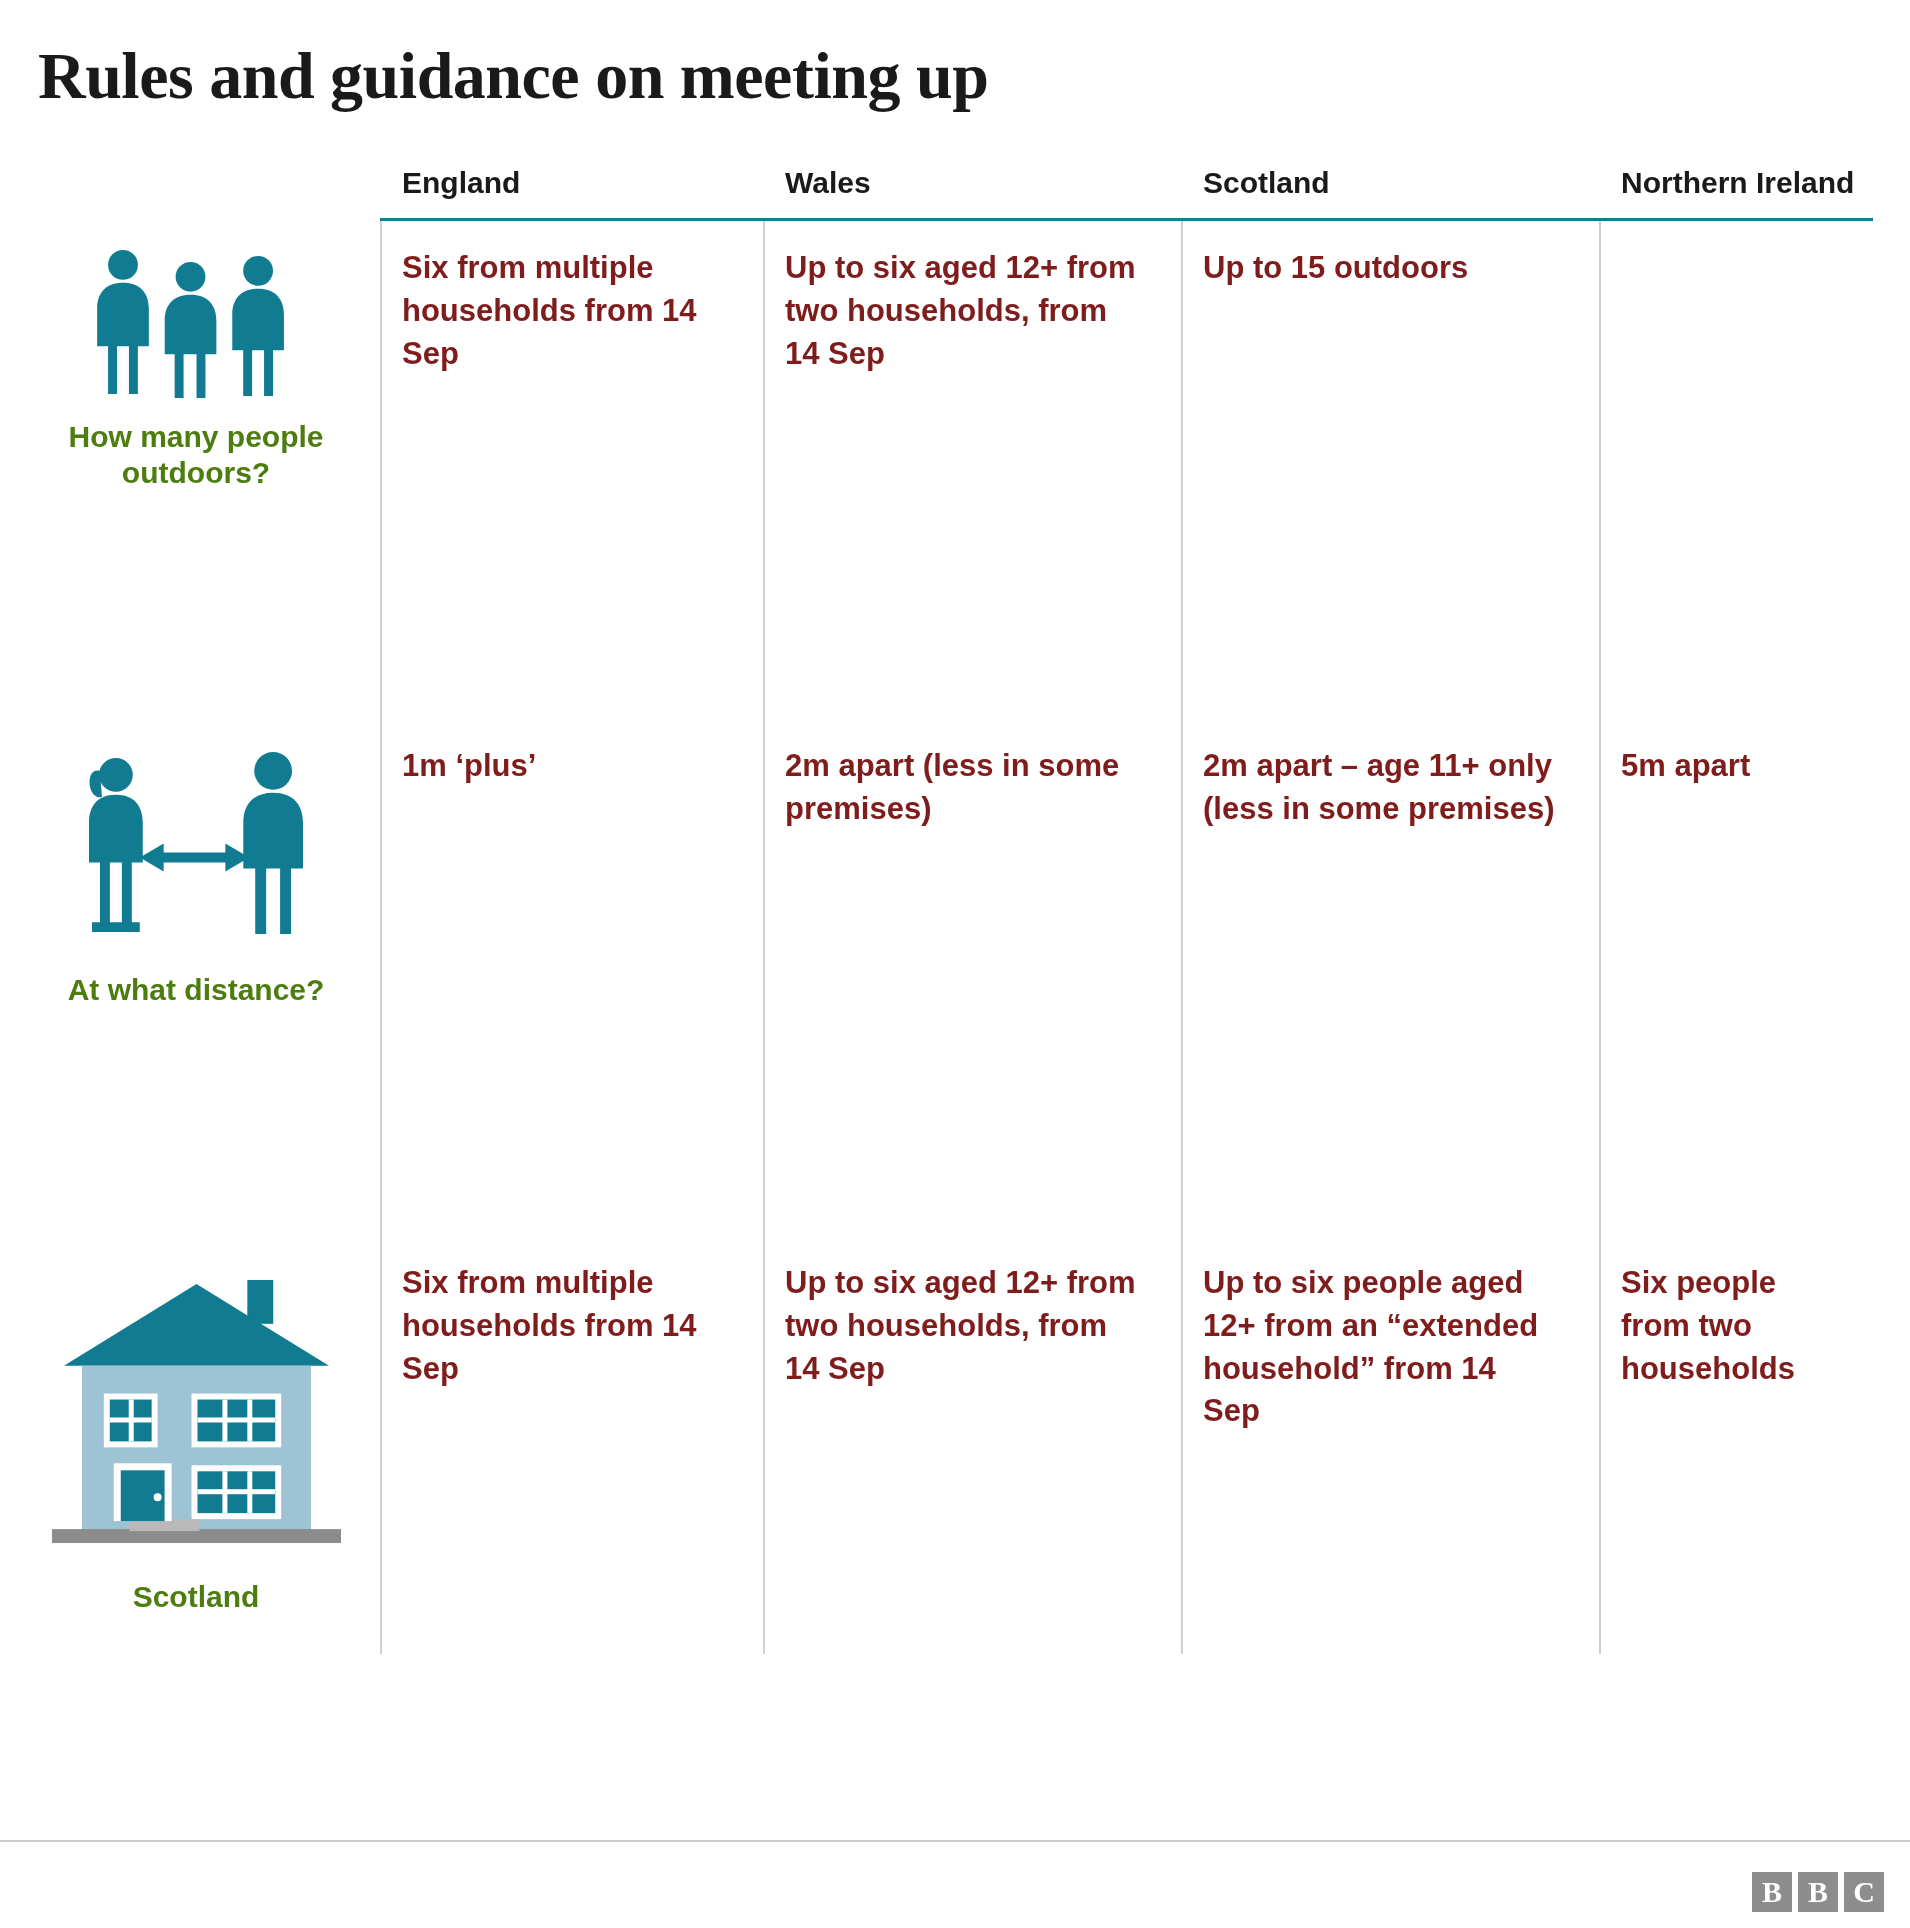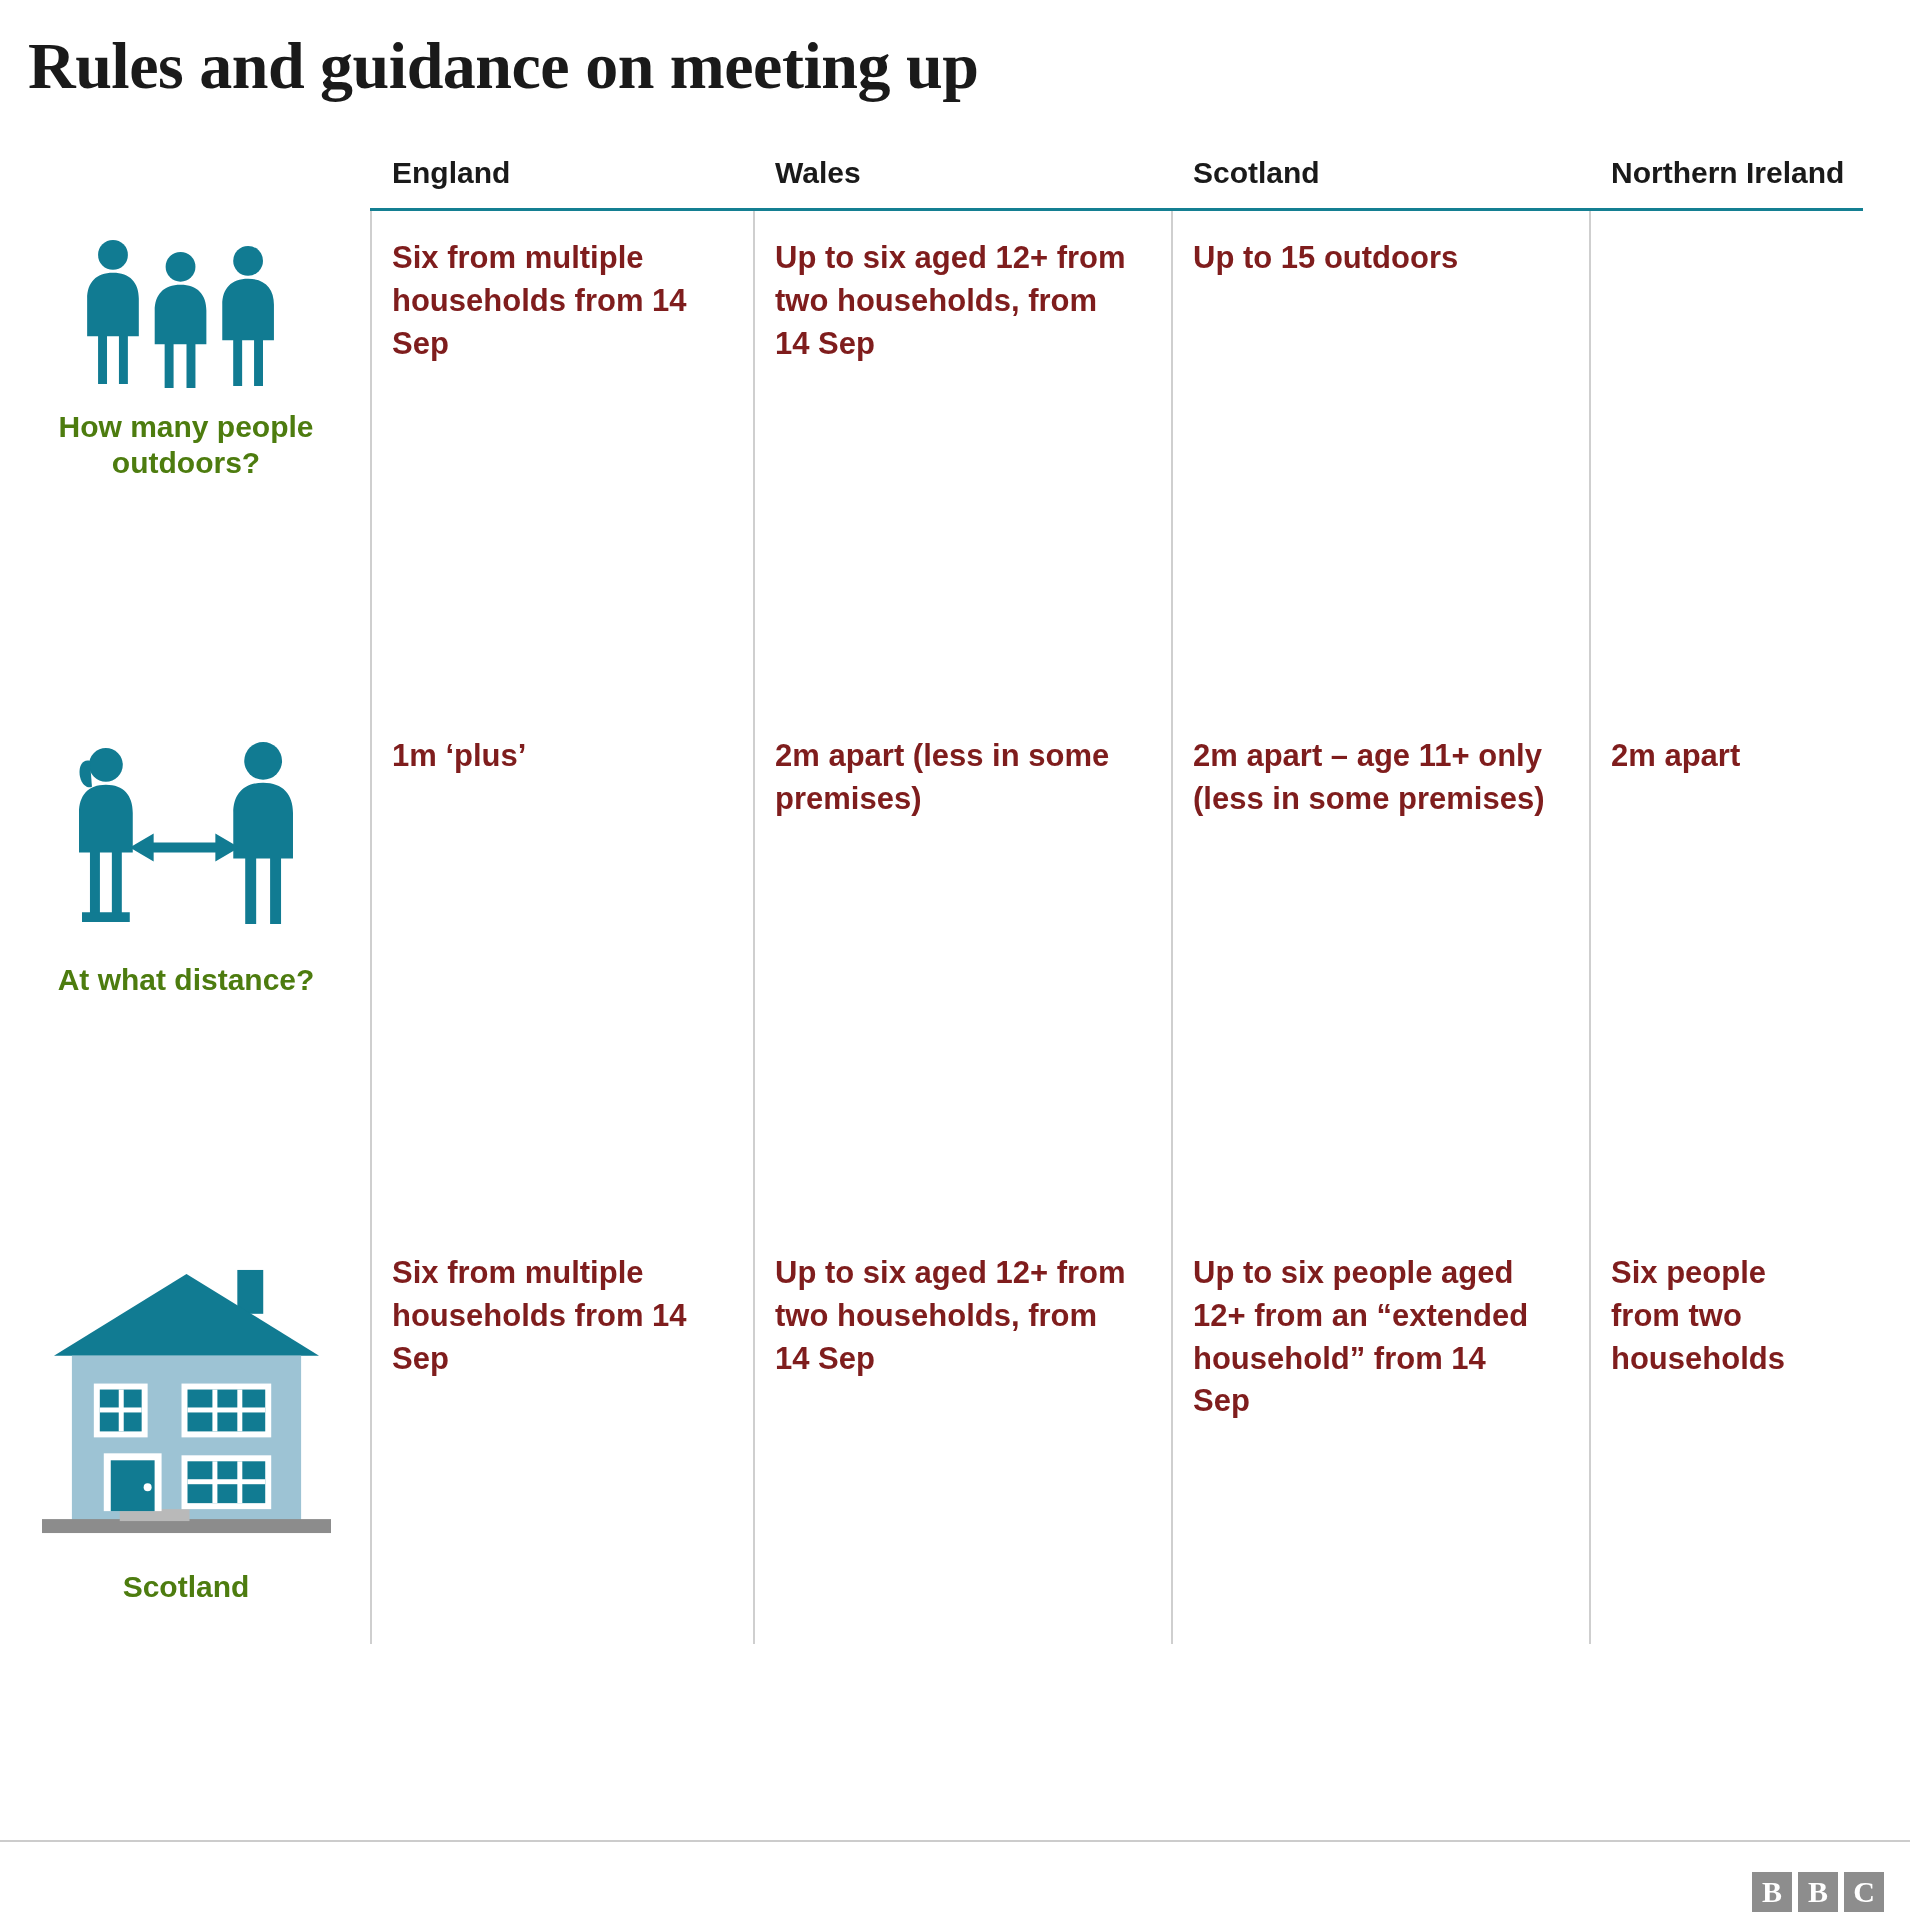--- a/index.html
+++ b/index.html
@@ -13,21 +13,21 @@
     font-family: "Liberation Sans", sans-serif;
     color: #222222;
     position: relative;
     overflow: hidden;
   }
   .page {
     width: 1910px;
     height: 1928px;
     position: relative;
     box-sizing: border-box;
-    padding: 2px;
+    padding: 12px;
   }
   .title {
     font-family: "Liberation Serif", serif;
     font-weight: bold;
     font-size: 66px;
     line-height: 1.1;
     color: #1a1a1a;
     padding: 28px 0 0 26px;
     letter-spacing: -0.5px;
   }
@@ -210,21 +210,21 @@
 
                 <path d="M92 108 h62 v-9 l24 14 l-24 14 v-9 h-62 v9 l-24 -14 l24 -14 z"></path>
               </g>
             </svg>
           </div>
           <div class="label-text">At what distance?</div>
         </div>
         <div class="cell">1m ‘plus’</div>
         <div class="cell">2m apart (less in some premises)</div>
         <div class="cell">2m apart – age 11+ only (less in some premises)</div>
-        <div class="cell">2m apart</div>
+        <div class="cell">5m apart</div>
       </div>
 
       <div class="row row-3">
         <div class="label-cell">
           <div class="icon-wrap">
             <svg width="289" height="299" viewBox="0 0 290 300" xmlns="http://www.w3.org/2000/svg">
 
               <rect x="196" y="18" width="26" height="44" fill="#117b92"></rect>
 
               <path d="M12 104 L145 22 L278 104 Z" fill="#117b92"></path>

